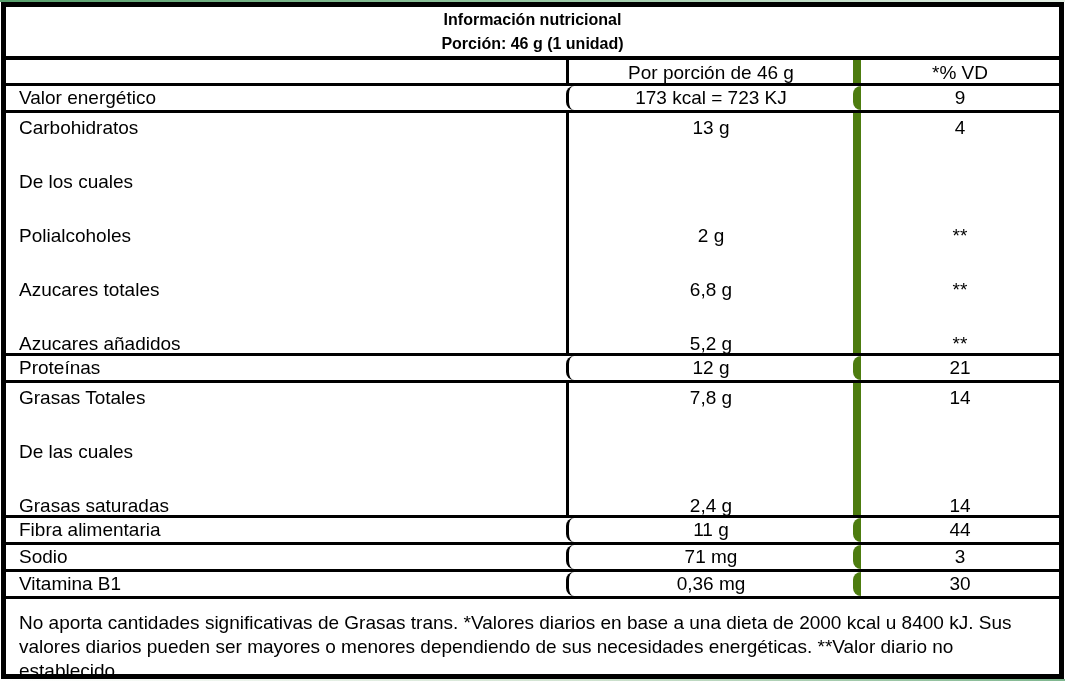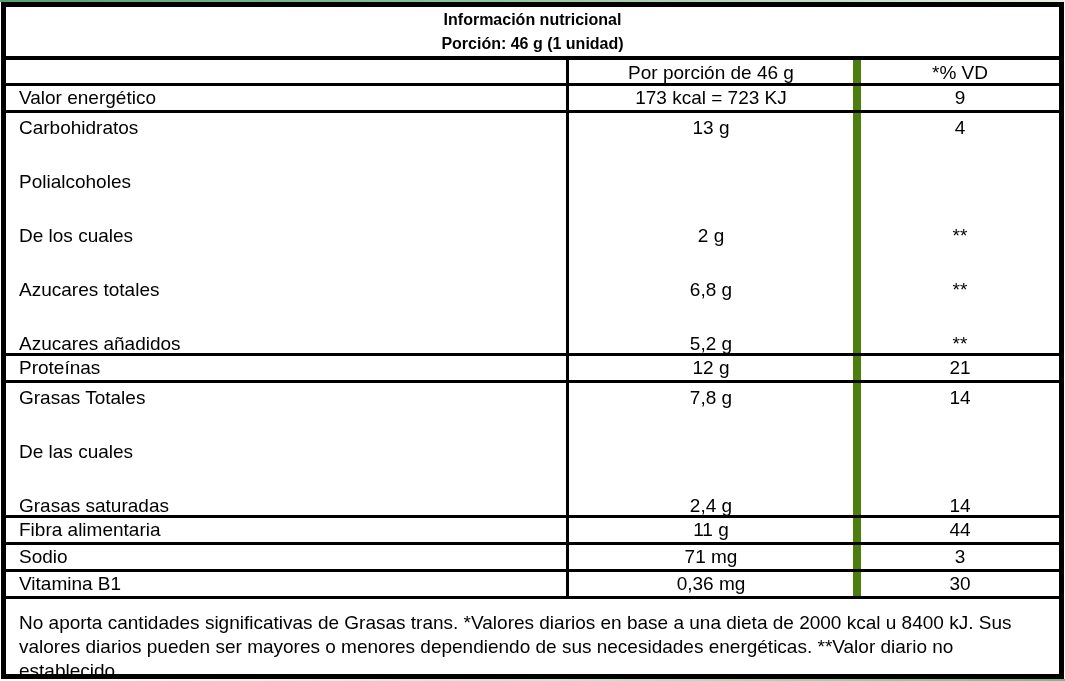--- a/index.html
+++ b/index.html
@@ -38,21 +38,21 @@
   .bt { border-top: 3px solid #000000; }
 
   .c1 { width: 560px; padding-left: 13px; text-align: left; }
   .c2 { width: 287px; border-left: 3px solid #000000; text-align: center; }
   .c3 { flex: 1; border-left: 8px solid #4d7c0f; text-align: center; }
 
   .colhead { height: 23px; }
   .colhead > div { line-height: 25px; }
 
   .single { height: 27px; }
-  .single > div { line-height: 24px; }
+  .single > div { line-height: 24px; border-radius: 8px; }
 
   .group > .c1, .group > .c2, .group > .c3 { display: flex; flex-direction: column; }
   .group .line { height: 54px; line-height: 22px; padding-top: 4px; }
   .group .line:last-child { height: 24px; }
 
   .footnote {
     flex: 1;
     border-top: 3px solid #000000;
     padding: 12px 12px 0 13px;
     line-height: 24px;
@@ -80,22 +80,22 @@
 
     <div class="row single bt">
       <div class="c1">Valor energético</div>
       <div class="c2">173 kcal = 723 KJ</div>
       <div class="c3">9</div>
     </div>
 
     <div class="row group bt">
       <div class="c1">
         <div class="line">Carbohidratos</div>
+        <div class="line">De los cuales</div>
         <div class="line">Polialcoholes</div>
-        <div class="line">De los cuales</div>
         <div class="line">Azucares totales</div>
         <div class="line">Azucares añadidos</div>
       </div>
       <div class="c2">
         <div class="line">13 g</div>
         <div class="line"></div>
         <div class="line">2 g</div>
         <div class="line">6,8 g</div>
         <div class="line">5,2 g</div>
       </div>

